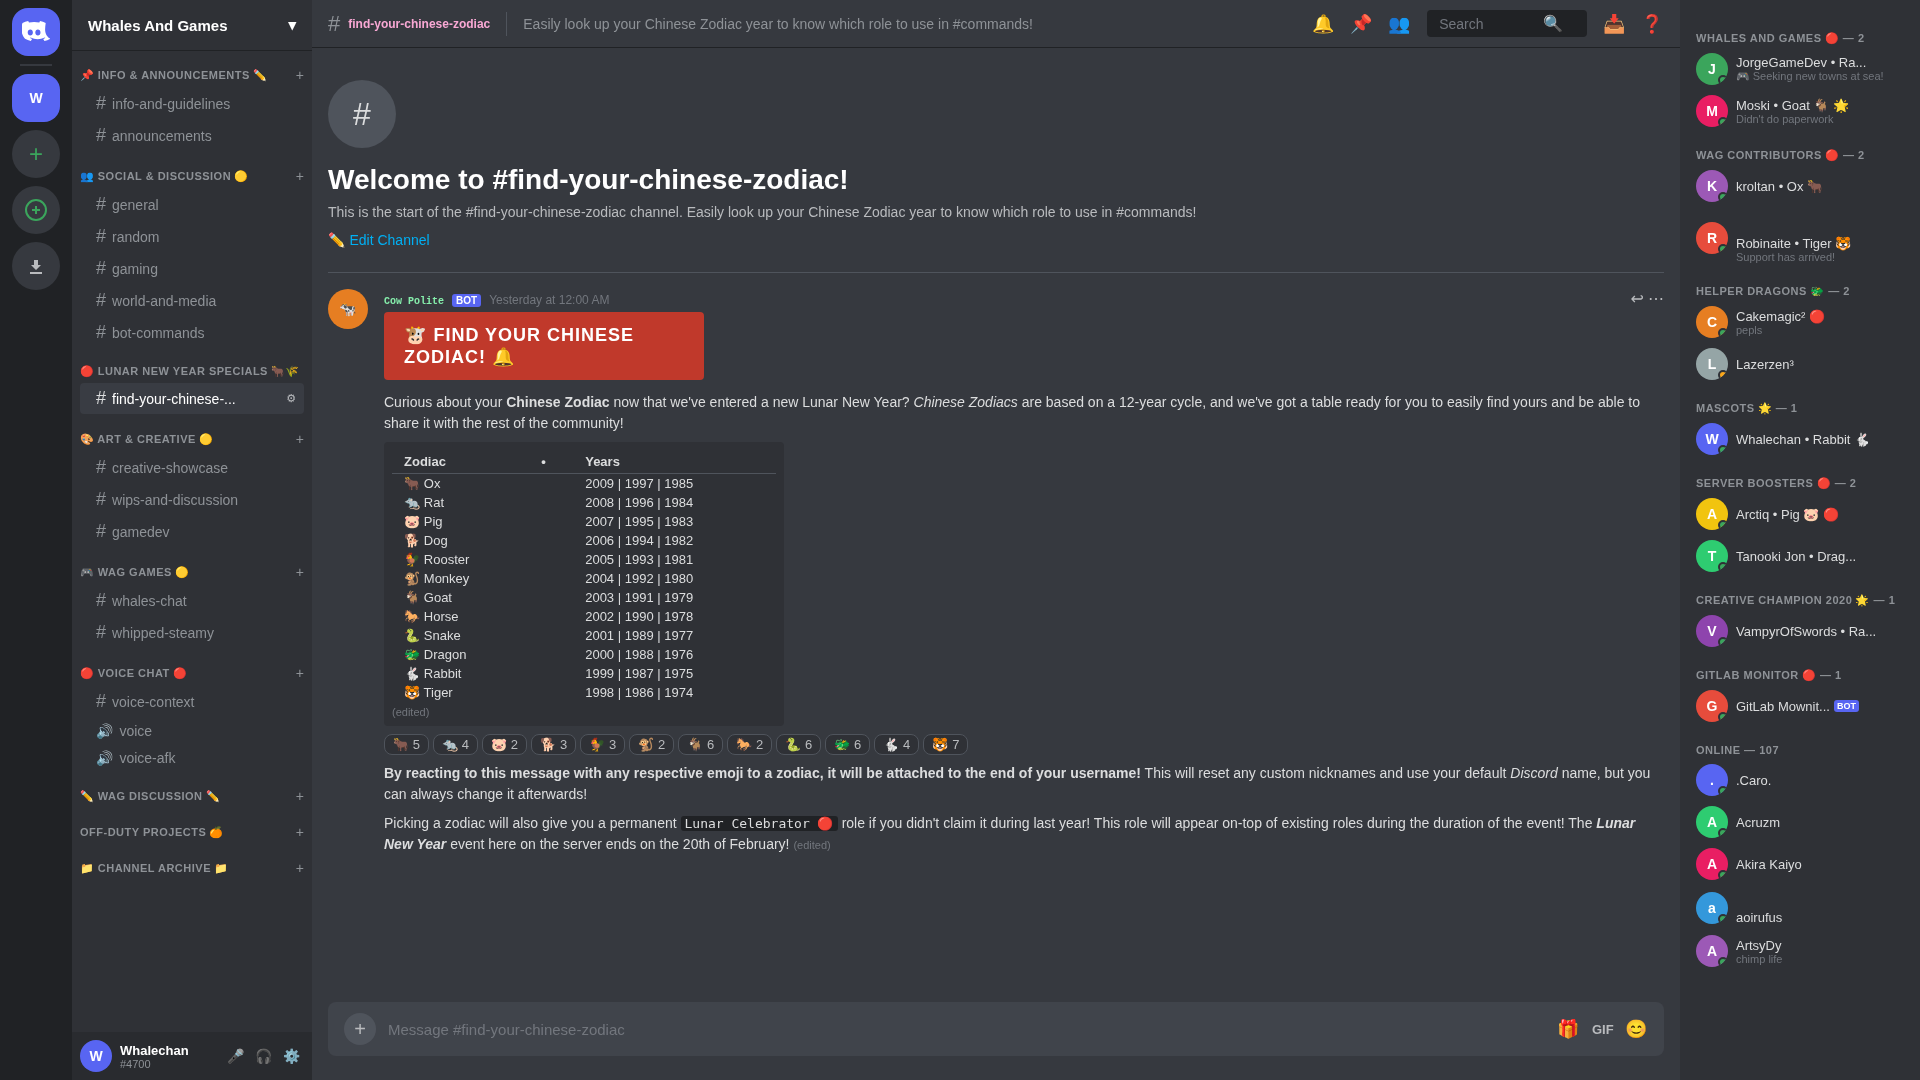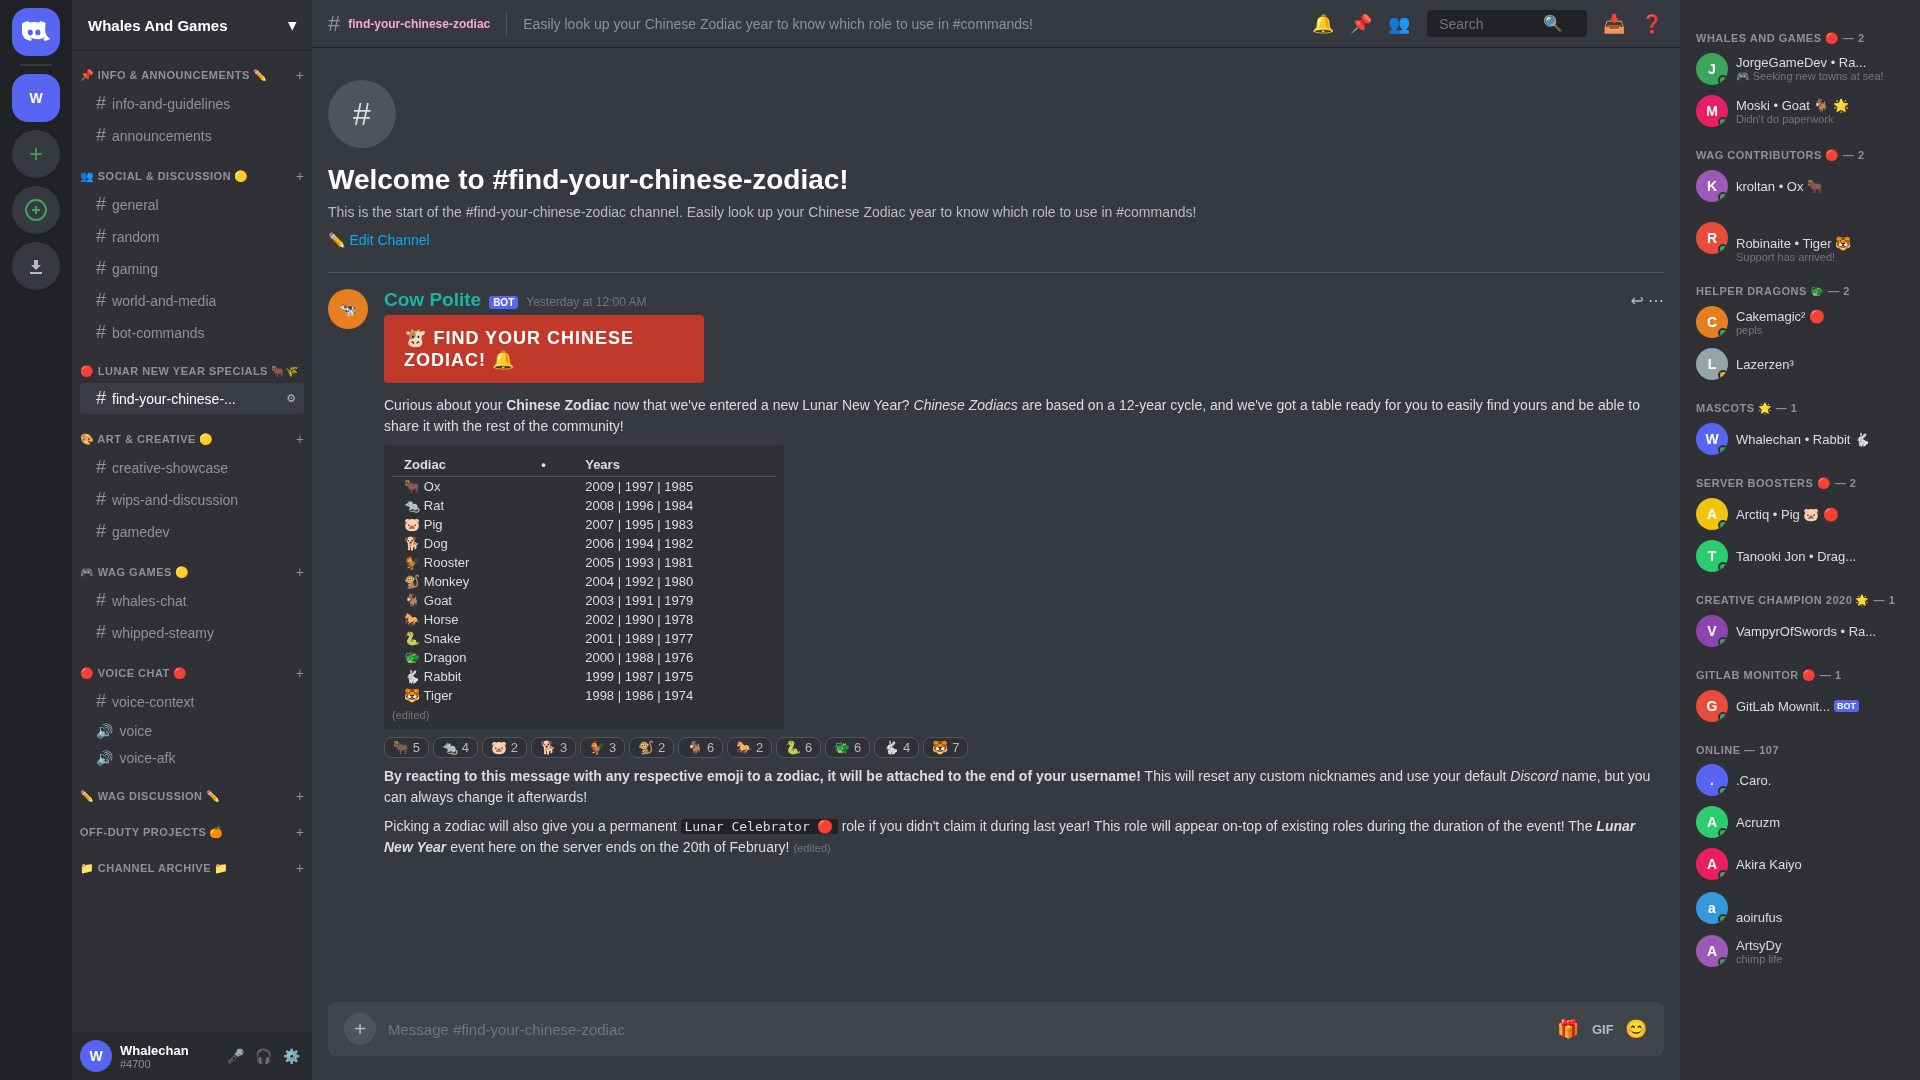--- a/index.html
+++ b/index.html
@@ -74,21 +74,21 @@
     .welcome-icon { width: 68px; height: 68px; border-radius: 50%; background: #4f545c; display: flex; align-items: center; justify-content: center; font-size: 32px; margin-bottom: 16px; }
     .welcome-title { font-size: 28px; font-weight: 700; color: #fff; margin-bottom: 8px; }
     .welcome-desc { color: #b9bbbe; font-size: 14px; margin-bottom: 12px; }
     .edit-channel-btn { color: #00b0f4; font-size: 14px; cursor: pointer; display: flex; align-items: center; gap: 4px; }
 
     
     .message-group { display: flex; gap: 16px; margin-bottom: 16px; }
     .message-avatar { width: 40px; height: 40px; border-radius: 50%; flex-shrink: 0; overflow: hidden; background: #5865f2; }
     .message-content-area { flex: 1; min-width: 0; }
     .message-header { display: flex; align-items: baseline; gap: 8px; margin-bottom: 4px; }
-    .message-author { font-weight: 700; color: #14b8a6; font-size: 19px; }
+    .message-author { font-weight: 700; color: #86efac; font-size: 10px; font-family: Liberation Mono, monospace; }
     .message-bot-tag { background: #5865f2; color: #fff; font-size: 10px; padding: 1px 4px; border-radius: 3px; font-weight: 700; }
     .message-timestamp { color: #72767d; font-size: 12px; }
 
     
     .zodiac-banner {
       background: #c0392b; border-radius: 4px; padding: 12px 20px; display: flex; align-items: center; gap: 12px; max-width: 320px; margin-bottom: 12px;
     }
     .zodiac-banner-text { color: #fff; font-weight: 900; font-size: 18px; letter-spacing: 1px; }
 
     

